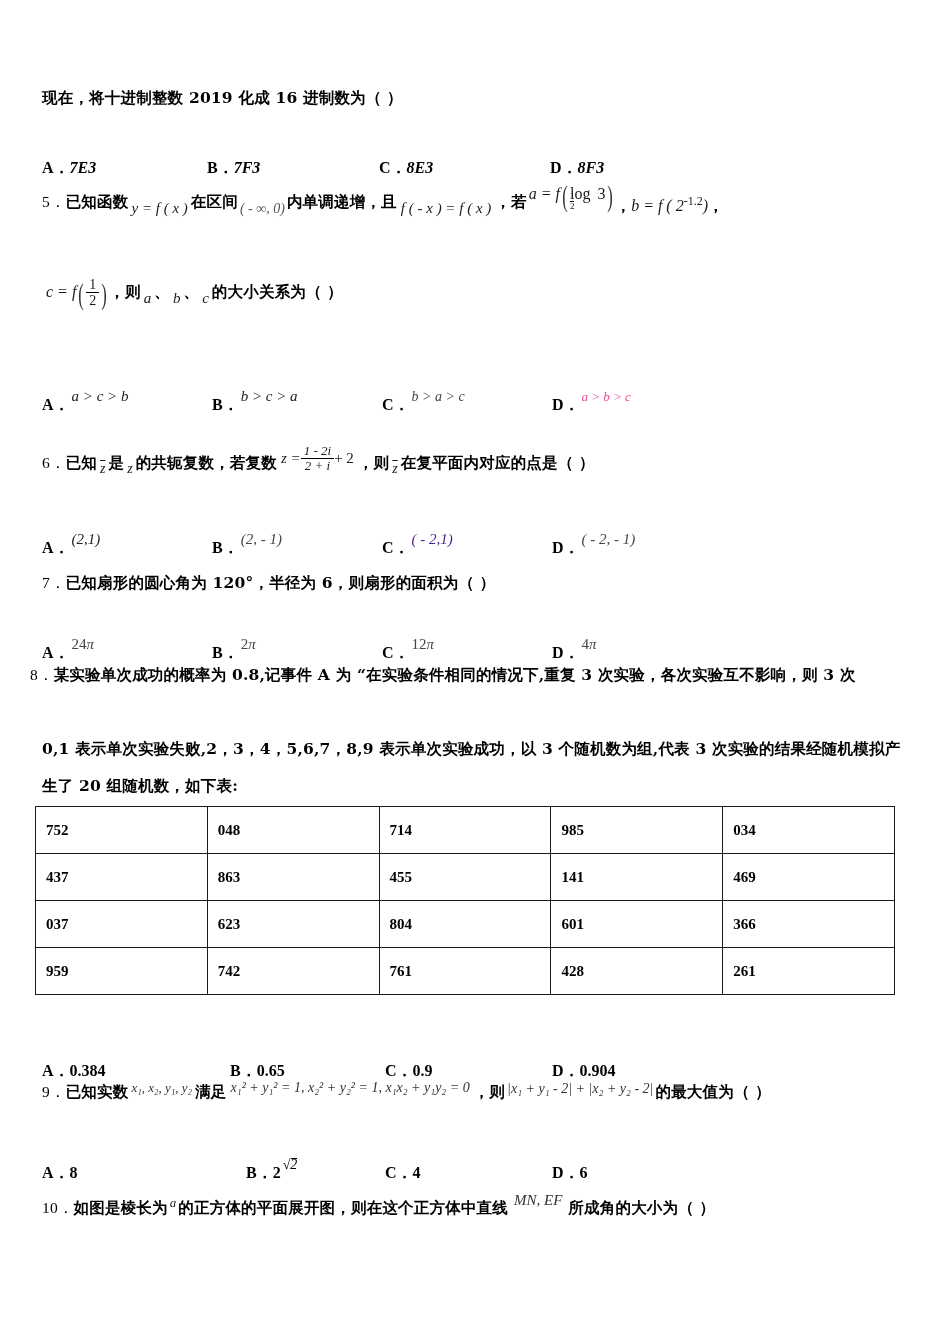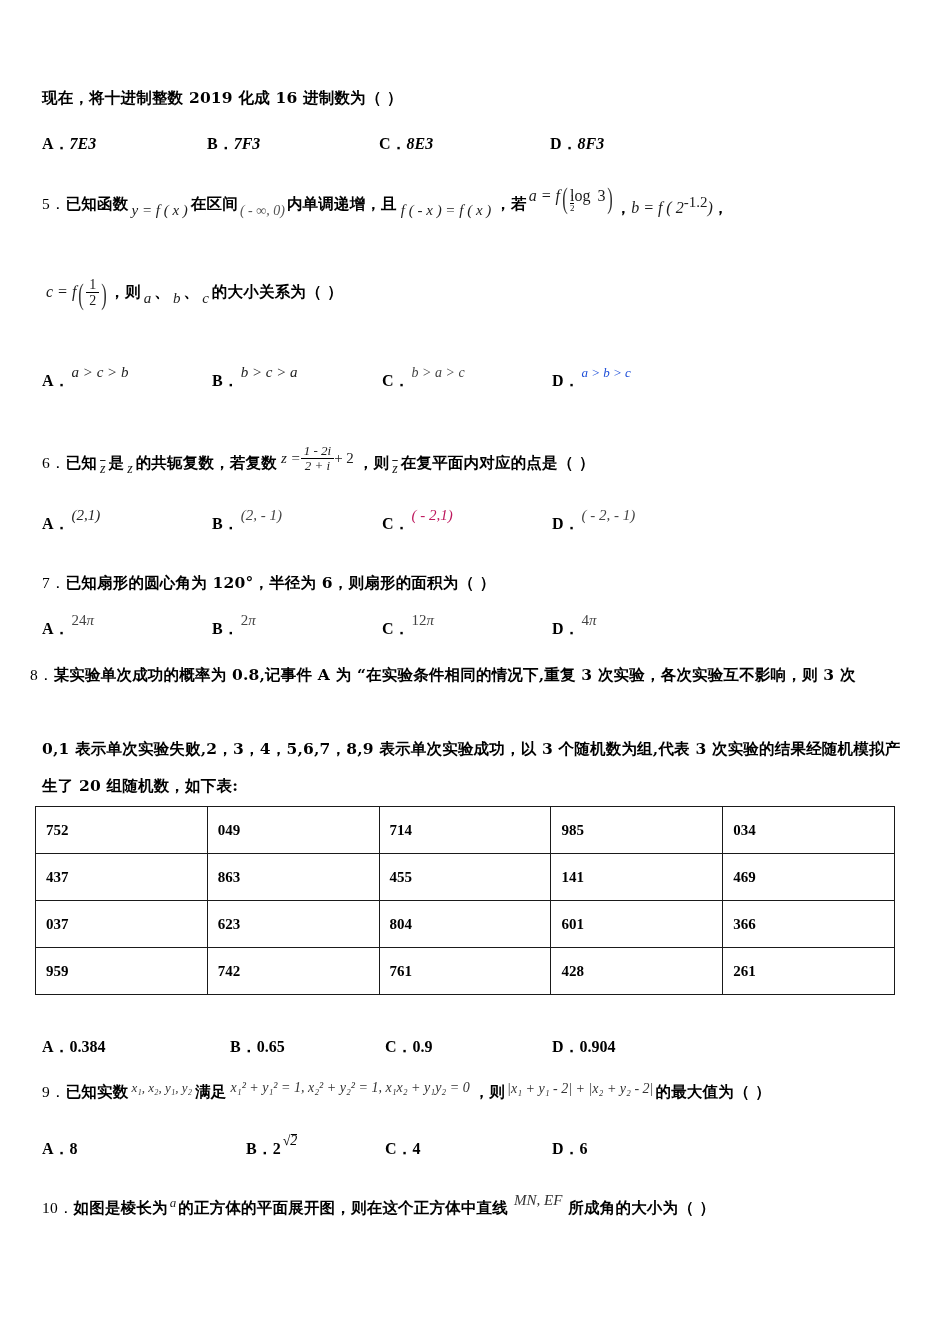--- a/index.html
+++ b/index.html
@@ -46,20 +46,21 @@
   }
   .mr { font-style: normal; }
 
   .opt-row { position: absolute; width: 900px; height: 30px; }
   .opt {
     position: absolute;
     font-family: "Liberation Serif", serif;
     font-size: 16px;
     font-weight: 700;
     white-space: nowrap;
+    margin-top: 24px;
   }
   .opt .lbl { font-weight: 700; }
   .opt .val {
     font-weight: 700;
     font-style: normal;
   }
   .opt .mval {
     font-style: italic;
     font-weight: 400;
     font-size: 15px;
@@ -85,21 +86,21 @@
   .paren-big {
     display: inline-block;
     font-size: 30px;
     font-weight: 300;
     font-style: normal;
     transform: scaleX(0.55);
     color: #333;
     vertical-align: middle;
     line-height: 0.8;
   }
-  .supn { font-size: 15px; vertical-align: super; font-style: normal; }
+  .supn { font-size: 12px; vertical-align: super; font-style: normal; }
 
   .logbase {
     display: inline-block;
     vertical-align: baseline;
     position: relative;
   }
   .logbase .bfrac {
     position: absolute;
     left: 0; top: 7px;
     font-size: 9px;
@@ -175,37 +176,37 @@
     <span class="opt" style="left:0px; top:6px;">
       <span class="lbl">A．</span><span class="mval">a &gt; c &gt; b</span>
     </span>
     <span class="opt" style="left:170px; top:6px;">
       <span class="lbl">B．</span><span class="mval">b &gt; c &gt; a</span>
     </span>
     <span class="opt" style="left:340px; top:6px;">
       <span class="lbl">C．</span><span class="mval" style="font-size:14px; color:#444;">b &gt; a &gt; c</span>
     </span>
     <span class="opt" style="left:510px; top:6px;">
-      <span class="lbl">D．</span><span class="mval" style="font-size:13px; color:#1d4ed8;">a &gt; b &gt; c</span>
+      <span class="lbl">D．</span><span class="mval" style="font-size:13px; color:#ec4899;">a &gt; b &gt; c</span>
     </span>
   </div>
 
   <div class="blk" style="left:42px; top:450px;">
     <span class="stem num">6．</span><span class="stem">已知</span><span class="m" style="font-size:14px; position:relative; top:5px; padding:0 3px; text-decoration:overline;">z</span><span class="stem">是</span><span class="m" style="font-size:14px; position:relative; top:5px; padding:0 3px;">z</span><span class="stem">的共轭复数，若复数</span><span class="m" style="font-size:15px; position:relative; top:-5px; padding:0 4px;"><span>z =</span><span class="frac" style="font-size:13px;"><span class="nume">1 - 2i</span><span class="deno">2 + i</span></span><span class="mr">+ 2</span></span><span class="stem">，则</span><span class="m" style="font-size:14px; position:relative; top:5px; padding:0 3px; text-decoration:overline;">z</span><span class="stem">在复平面内对应的点是（   ）</span>
   </div>
 
   <div class="opt-row" style="left:42px; top:508px;">
     <span class="opt" style="left:0px; top:6px;">
       <span class="lbl">A．</span><span class="mval">(2,1)</span>
     </span>
     <span class="opt" style="left:170px; top:6px;">
       <span class="lbl">B．</span><span class="mval" style="color:#444;">(2, - 1)</span>
     </span>
     <span class="opt" style="left:340px; top:6px;">
-      <span class="lbl">C．</span><span class="mval" style="color:#be185d;">( - 2,1)</span>
+      <span class="lbl">C．</span><span class="mval" style="color:#4c1d95;">( - 2,1)</span>
     </span>
     <span class="opt" style="left:510px; top:6px;">
       <span class="lbl">D．</span><span class="mval" style="color:#444;">( - 2, - 1)</span>
     </span>
   </div>
 
   <div class="blk" style="left:42px; top:573px;">
     <span class="stem num">7．</span><span class="stem">已知扇形的圆心角为 120°，半径为 6，则扇形的面积为（    ）</span>
   </div>
 
@@ -228,21 +229,21 @@
     <span class="stem num">8．</span><span class="stem">某实验单次成功的概率为 0.8,记事件 A 为 “在实验条件相同的情况下,重复 3 次实验，各次实验互不影响，则 3 次</span>
   </div>
   <div class="blk stem" style="left:42px; top:739px;">0,1 表示单次实验失败,2，3，4，5,6,7，8,9 表示单次实验成功，以 3 个随机数为组,代表 3 次实验的结果经随机模拟产</div>
   <div class="blk stem" style="left:42px; top:776px;">生了 20 组随机数，如下表:</div>
 
   <div class="blk" style="left:35px; top:806px;">
     <table class="rand">
       <tbody>
         <tr>
           <td>752</td>
-          <td>049</td>
+          <td>048</td>
           <td>714</td>
           <td>985</td>
           <td>034</td>
         </tr>
         <tr>
           <td>437</td>
           <td>863</td>
           <td>455</td>
           <td>141</td>
           <td>469</td>

